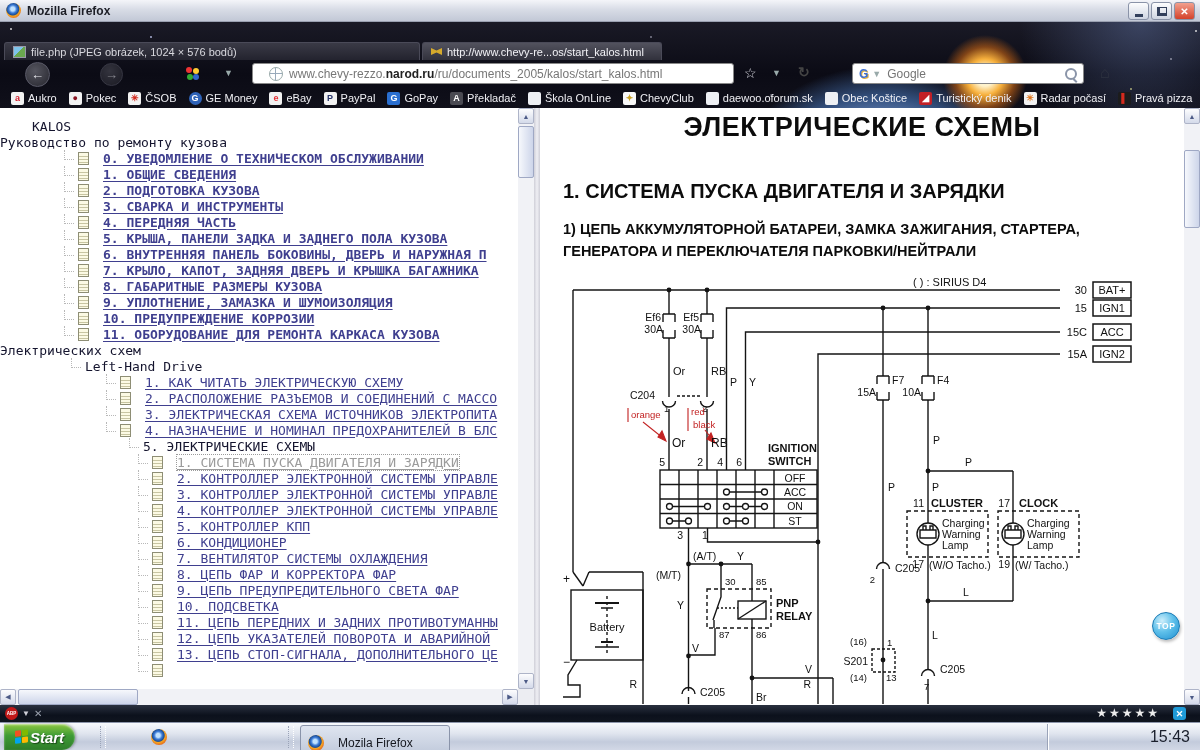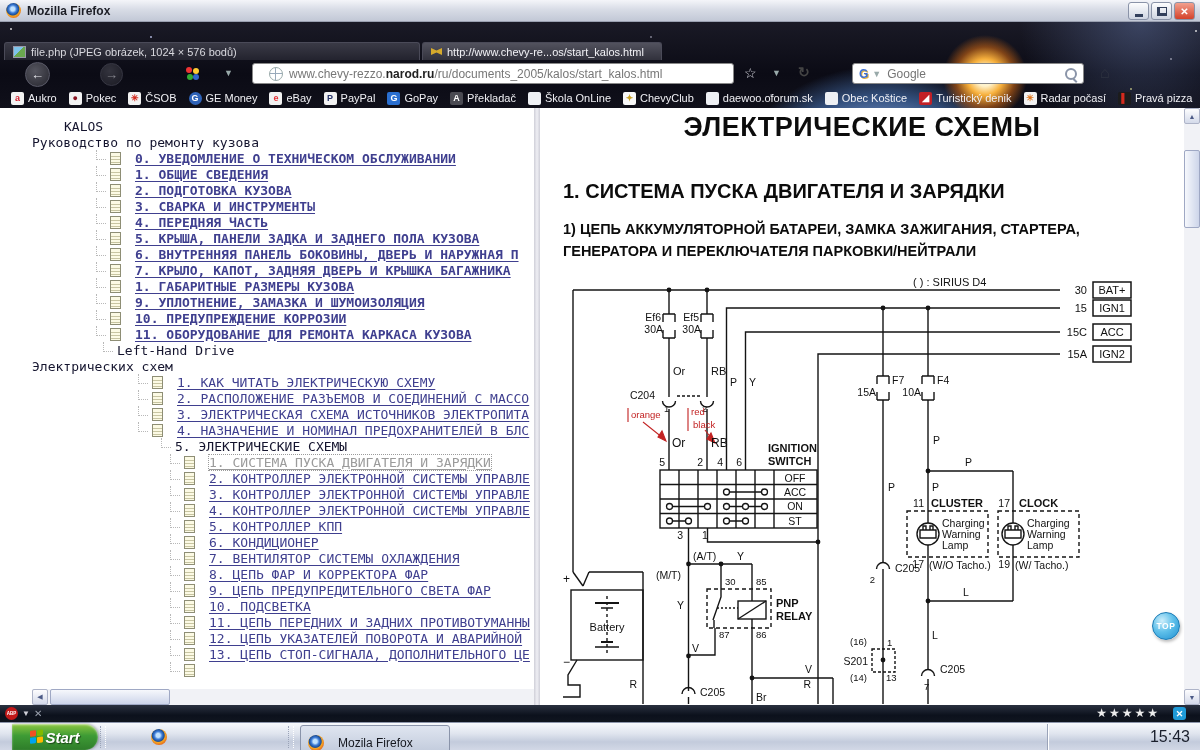--- a/index.html
+++ b/index.html
@@ -69,21 +69,21 @@
   .homeico{position:absolute;left:1100px;top:4px;font-size:16px;color:#2e3340;}
   .bmbar{position:absolute;left:0;top:66px;height:20px;width:1200px;display:flex;align-items:center;
     padding-left:6px;gap:2px;overflow:hidden;}
   .bm{display:flex;align-items:center;gap:4px;padding:1px 5px;color:#f0f0f4;font-size:11px;white-space:nowrap;}
   .bicon{width:13px;height:13px;border-radius:2px;flex:none;display:flex;align-items:center;justify-content:center;
     font-size:9px;font-weight:bold;overflow:hidden;}
   .bm.rnd .bicon{border-radius:50%;}
 
   
   .content{position:absolute;left:0;top:108px;width:1200px;height:597px;background:#fff;}
-  .lframe{position:absolute;left:0;top:0;width:534px;height:597px;background:#fff;overflow:hidden;margin-left:32px;}
+  .lframe{position:absolute;left:0;top:0;width:534px;height:597px;background:#fff;overflow:hidden;}
   .treewrap{position:absolute;left:0;top:0;width:518px;height:581px;overflow:hidden;padding-top:10px;box-sizing:border-box;}
   .trow{height:16px;display:flex;align-items:center;white-space:nowrap;
     font-family:"DejaVu Sans Mono",monospace;font-size:13px;color:#14142e;}
   .lv0{padding-left:32px;} .lv1{} .lv2{padding-left:78px;font-weight:bold;} .lv2t{padding-left:85px;}
   .lv3{padding-left:120px;} .lv3t{padding-left:143px;} .lv4{padding-left:152px;}
   .stub{width:9px;height:9px;border-left:1px dotted #b8b8b8;border-bottom:1px dotted #b8b8b8;
     margin:-7px 4px 0 -14px;flex:none;}
   .picon{width:11px;height:13px;flex:none;margin-right:14px;background:#fcfae4;border:1px solid #8e8e75;box-sizing:border-box;
     background-image:linear-gradient(#0000 3px,#c8c5a2 3px,#c8c5a2 4px,#0000 4px,#0000 6px,#c8c5a2 6px,#c8c5a2 7px,#0000 7px,#0000 9px,#c8c5a2 9px,#c8c5a2 10px,#0000 10px);}
   .trow:not(.icon) .picon{display:none;}
@@ -125,21 +125,21 @@
     background:linear-gradient(#2a3140,#0c111c 60%,#10151f);display:flex;align-items:center;}
   .abp{width:13px;height:13px;border-radius:50%;background:#c11818;color:#fff;font-size:4.5px;font-weight:bold;
     display:flex;align-items:center;justify-content:center;margin-left:5px;}
   .sbcaret{color:#cfcfd8;font-size:8px;margin:0 4px;}
   .sbx{color:#9aa0ad;font-size:10px;}
   .ratestars{position:absolute;right:40px;top:1px;color:#ececec;font-size:12px;letter-spacing:2px;}
   .siteadv{position:absolute;right:14px;top:2px;width:13px;height:13px;border-radius:3px;background:#1f9bd8;
     color:#fff;font-size:9px;font-weight:bold;display:flex;align-items:center;justify-content:center;}
   .taskbar{position:absolute;left:0;top:722px;width:1200px;height:28px;
     background:linear-gradient(#f8fafd,#dfe4ee 40%,#c3cbdc 70%,#d2d8e6);border-top:1px solid #8d96ab;box-sizing:border-box;}
-  .startbtn{position:absolute;left:12px;top:1px;height:26px;width:86px;border-radius:0 13px 13px 0;
+  .startbtn{position:absolute;left:4px;top:1px;height:26px;width:71px;border-radius:0 13px 13px 0;
     background:linear-gradient(#8cc63f,#3e9b35 45%,#2e7d2a);box-shadow:inset 0 1px 2px rgba(255,255,255,.6),1px 0 3px rgba(0,0,0,.35);
     display:flex;align-items:center;justify-content:center;gap:1px;}
   .startbtn .lbl{color:#fff;font-weight:bold;font-style:italic;font-size:15px;text-shadow:1px 1px 1px rgba(0,0,0,.5);}
   .flag{width:14px;height:14px;display:grid;grid-template-columns:6px 6px;grid-template-rows:6px 6px;gap:1px;transform:skewY(-6deg);}
   .flag i{border-radius:1px;}
   .ql{position:absolute;left:96px;top:2px;display:flex;align-items:center;gap:3px;height:24px;}
   .qli{width:16px;height:16px;border-radius:3px;display:flex;align-items:center;justify-content:center;
     font-size:10px;font-weight:bold;}
   .qli.rnd{border-radius:50%;}
   .qli.ff{background:radial-gradient(circle at 45% 40%, #bfe1ff 0 2px, #3a7ad6 4px, #1d4e94 6px, #f5a623 7px, #e2641b 10px, #b14510 12px);border-radius:50%;}
@@ -333,46 +333,46 @@
           <span class="tlabel">6. ВНУТРЕННЯЯ ПАНЕЛЬ БОКОВИНЫ, ДВЕРЬ И НАРУЖНАЯ П</span>
         </div>
         <div class="trow lv2 icon link">
           <span class="stub"></span>
           <span class="picon"></span>
           <span class="tlabel">7. КРЫЛО, КАПОТ, ЗАДНЯЯ ДВЕРЬ И КРЫШКА БАГАЖНИКА</span>
         </div>
         <div class="trow lv2 icon link">
           <span class="stub"></span>
           <span class="picon"></span>
-          <span class="tlabel">1. ГАБАРИТНЫЕ РАЗМЕРЫ КУЗОВА</span>
+          <span class="tlabel">8. ГАБАРИТНЫЕ РАЗМЕРЫ КУЗОВА</span>
         </div>
         <div class="trow lv2 icon link">
           <span class="stub"></span>
           <span class="picon"></span>
           <span class="tlabel">9. УПЛОТНЕНИЕ, ЗАМАЗКА И ШУМОИЗОЛЯЦИЯ</span>
         </div>
         <div class="trow lv2 icon link">
           <span class="stub"></span>
           <span class="picon"></span>
           <span class="tlabel">10. ПРЕДУПРЕЖДЕНИЕ КОРРОЗИИ</span>
         </div>
         <div class="trow lv2 icon link">
           <span class="stub"></span>
           <span class="picon"></span>
           <span class="tlabel">11. ОБОРУДОВАНИЕ ДЛЯ РЕМОНТА КАРКАСА КУЗОВА</span>
         </div>
+        <div class="trow lv1">
+          <span class="stub"></span>
+
+          <span class="tlabel">Электрических схем</span>
+        </div>
         <div class="trow lv2t">
           <span class="stub"></span>
 
           <span class="tlabel">Left-Hand Drive</span>
-        </div>
-        <div class="trow lv1">
-          <span class="stub"></span>
-
-          <span class="tlabel">Электрических схем</span>
         </div>
         <div class="trow lv3 icon link">
           <span class="stub"></span>
           <span class="picon"></span>
           <span class="tlabel">1. КАК ЧИТАТЬ ЭЛЕКТРИЧЕСКУЮ СХЕМУ</span>
         </div>
         <div class="trow lv3 icon link">
           <span class="stub"></span>
           <span class="picon"></span>
           <span class="tlabel">2. РАСПОЛОЖЕНИЕ РАЗЪЕМОВ И СОЕДИНЕНИЙ С МАССО</span>

